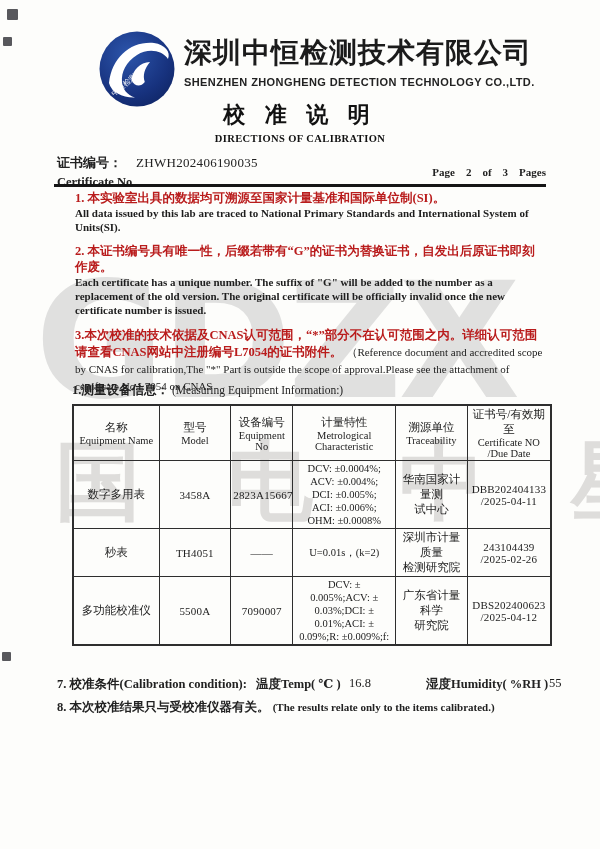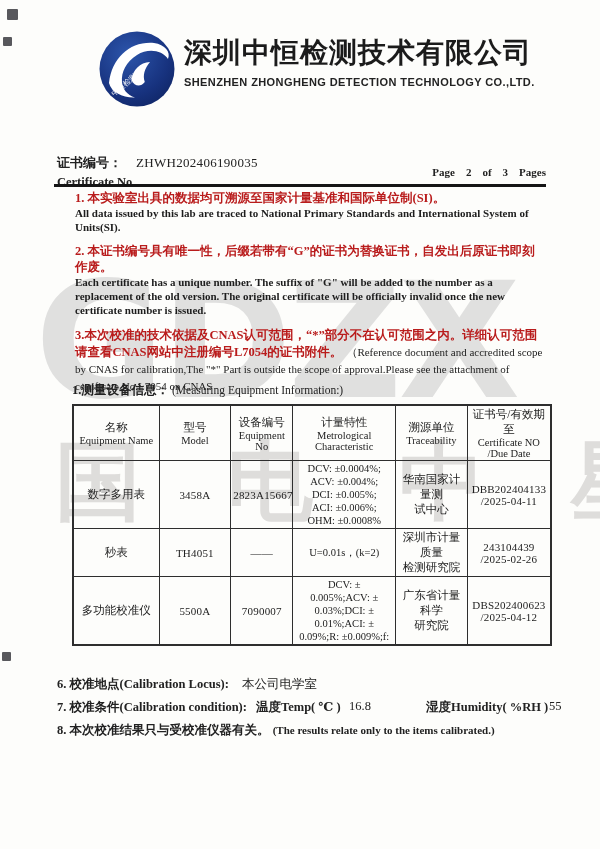--- a/index.html
+++ b/index.html
@@ -118,20 +118,22 @@
       <path d="M35.5,52 C36.5,42 44,34.5 54,34 C48.5,40.5 46.5,47.5 48.8,54 C44.5,59.5 38.5,58.5 35.5,52 Z" fill="#ffffff"></path>
       <text x="13" y="63" font-size="7.5" fill="#ffffff" transform="rotate(-40 23 59)">中恒检测</text>
     </svg>
   </div>
   <div class="company">
     <div class="company-cn">深圳中恒检测技术有限公司</div>
     <div class="company-en">SHENZHEN ZHONGHENG DETECTION TECHNOLOGY CO.,LTD.</div>
   </div>
 
   <div class="doc-title">
+    <div class="doc-title-cn">校 准 说 明</div>
+    <div class="doc-title-en">DIRECTIONS OF CALIBRATION</div>
   </div>
 
   <div class="cert-row">
     <div class="cert-left">
       <div>
         <span class="cert-label-cn">证书编号：</span>
         <span class="cert-number">ZHWH202406190035</span>
       </div>
       <div class="cert-label-en">Certificate No.</div>
     </div>
@@ -219,24 +221,20 @@
 研究院</td>
         <td class="c-cert">DBS202400623
 /2025-04-12</td>
       </tr>
     </tbody>
       </table>
   </div>
 
   <div class="footer">
     <div class="f-line">
-      <span class="pos f-label" style="left:0">6. 校准地点(Calibration Locus):</span>
-      <span class="pos f-value" style="left:185px">本公司电学室</span>
-    </div>
-    <div class="f-line">
       <span class="pos f-label" style="left:0">7. 校准条件(Calibration condition):</span>
       <span class="pos f-label" style="left:199px">温度Temp( ℃ )</span>
       <span class="pos f-value" style="left:292px">16.8</span>
       <span class="pos f-label" style="left:369px">湿度Humidity( %RH )</span>
       <span class="pos f-value" style="left:492px">55</span>
     </div>
     <div class="f-line">
       <span class="f-label">8. 本次校准结果只与受校准仪器有关。</span>
       <span class="f-en">(The results relate only to the items calibrated.)</span>
     </div>

